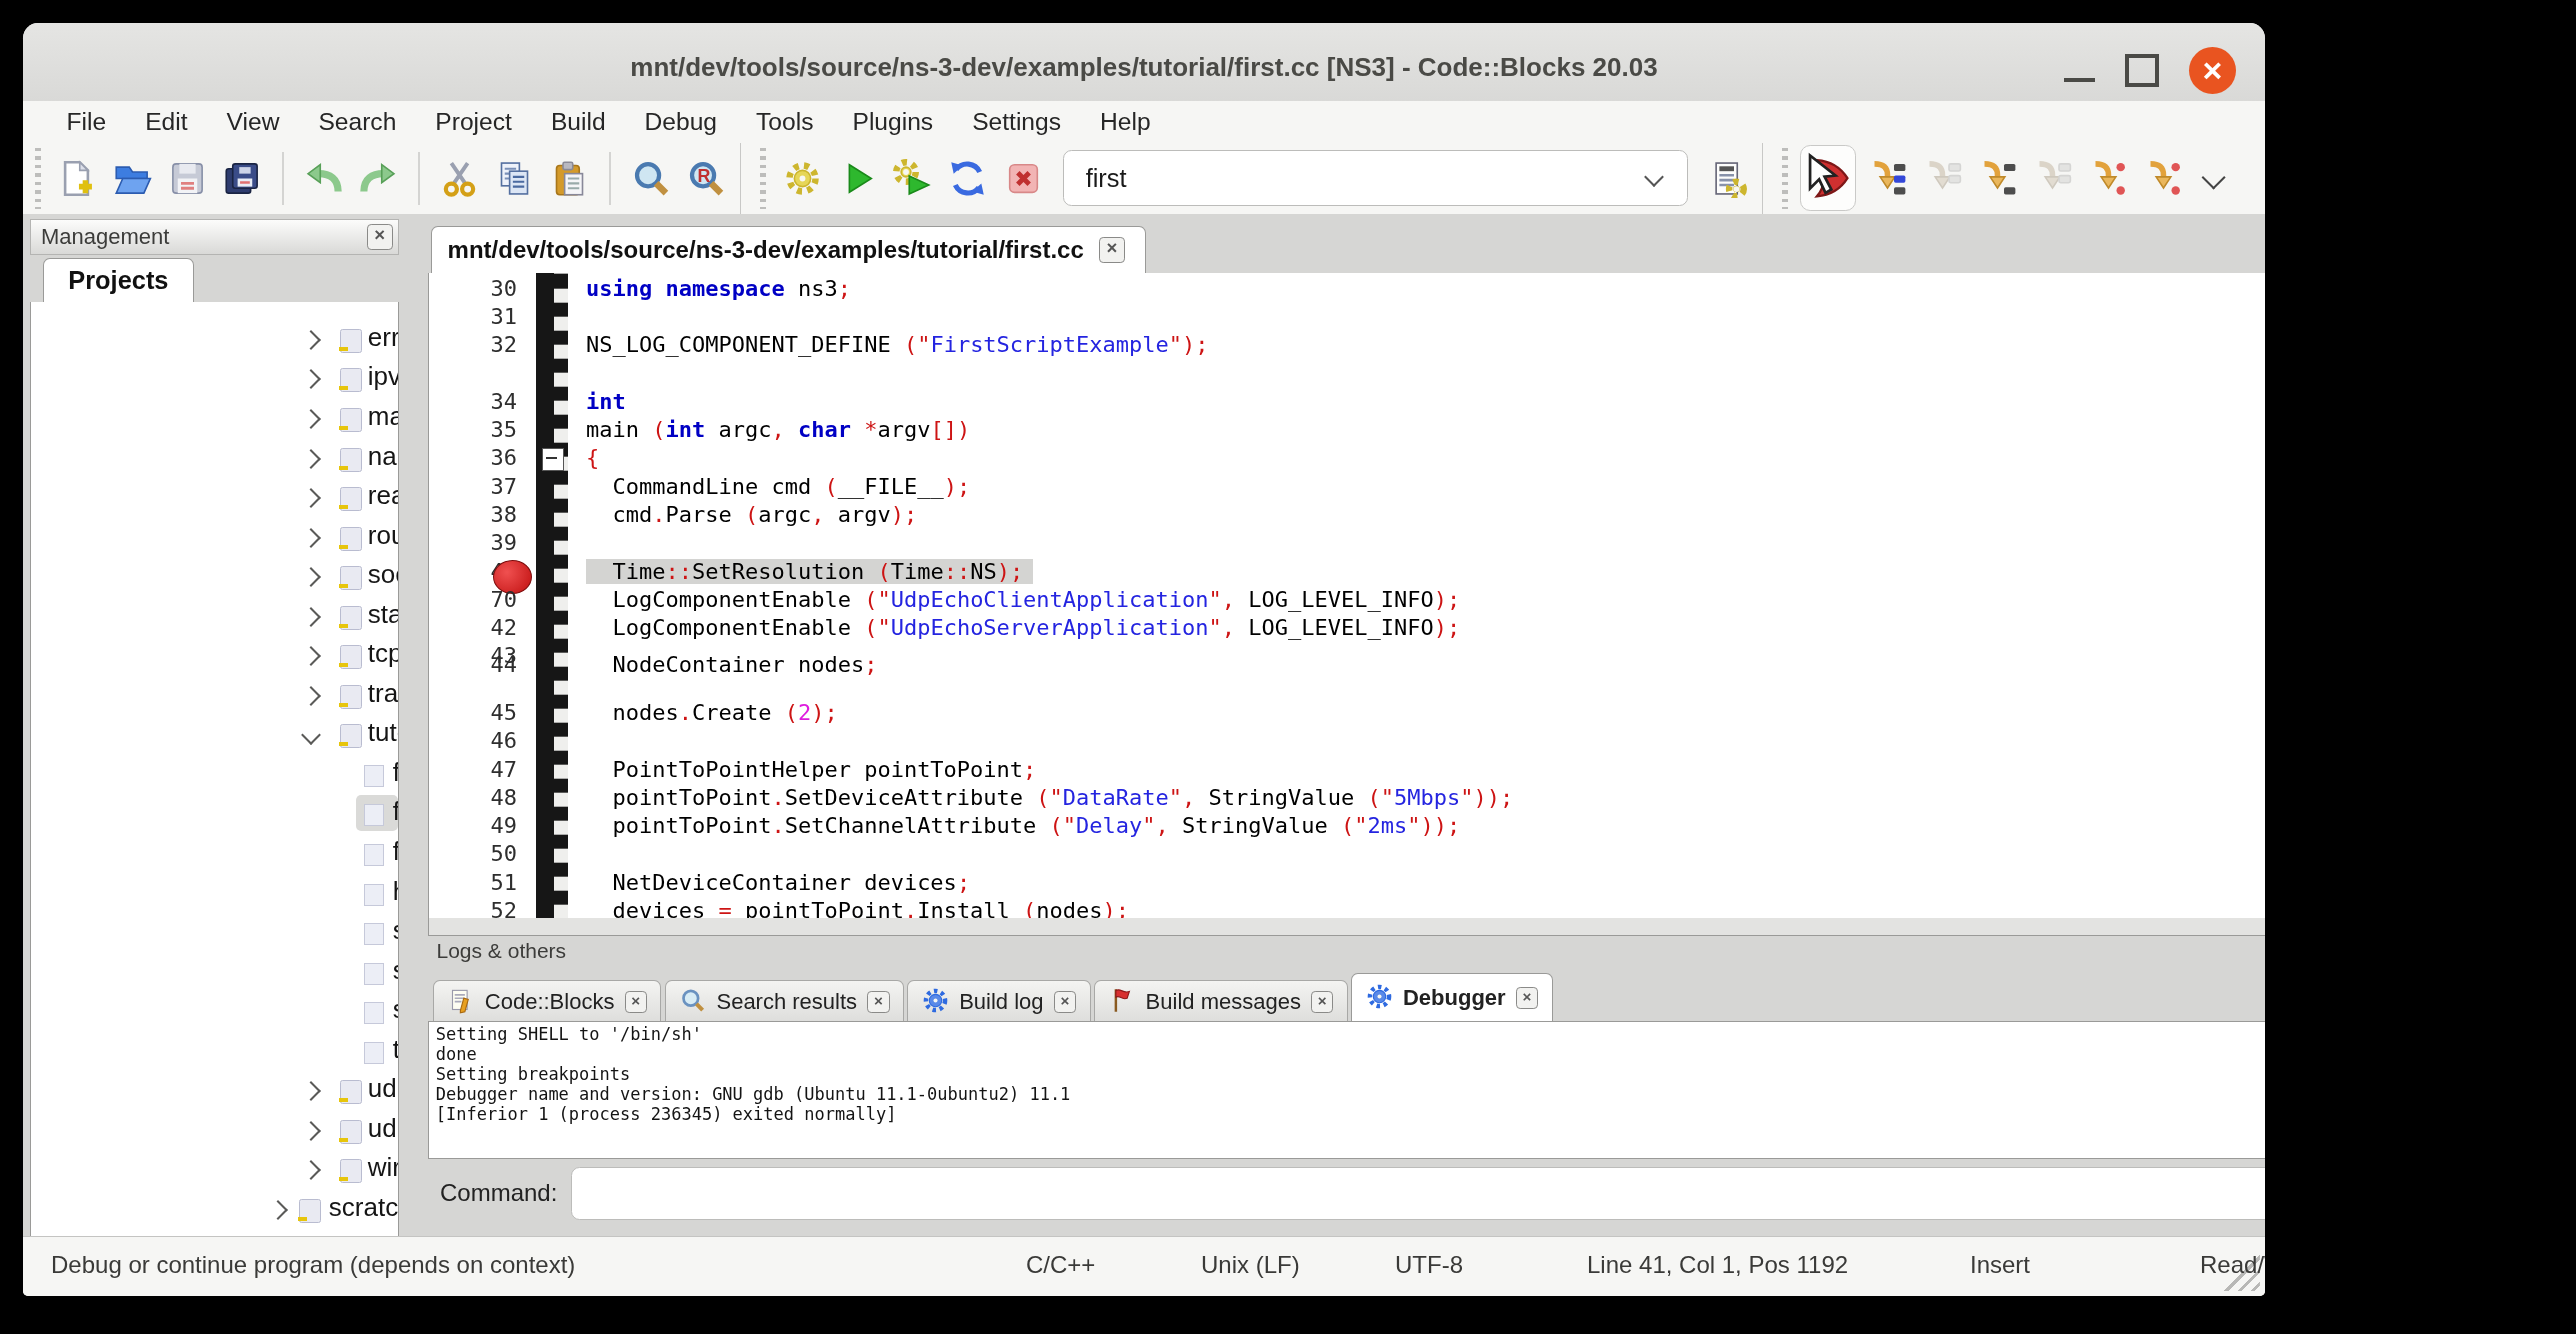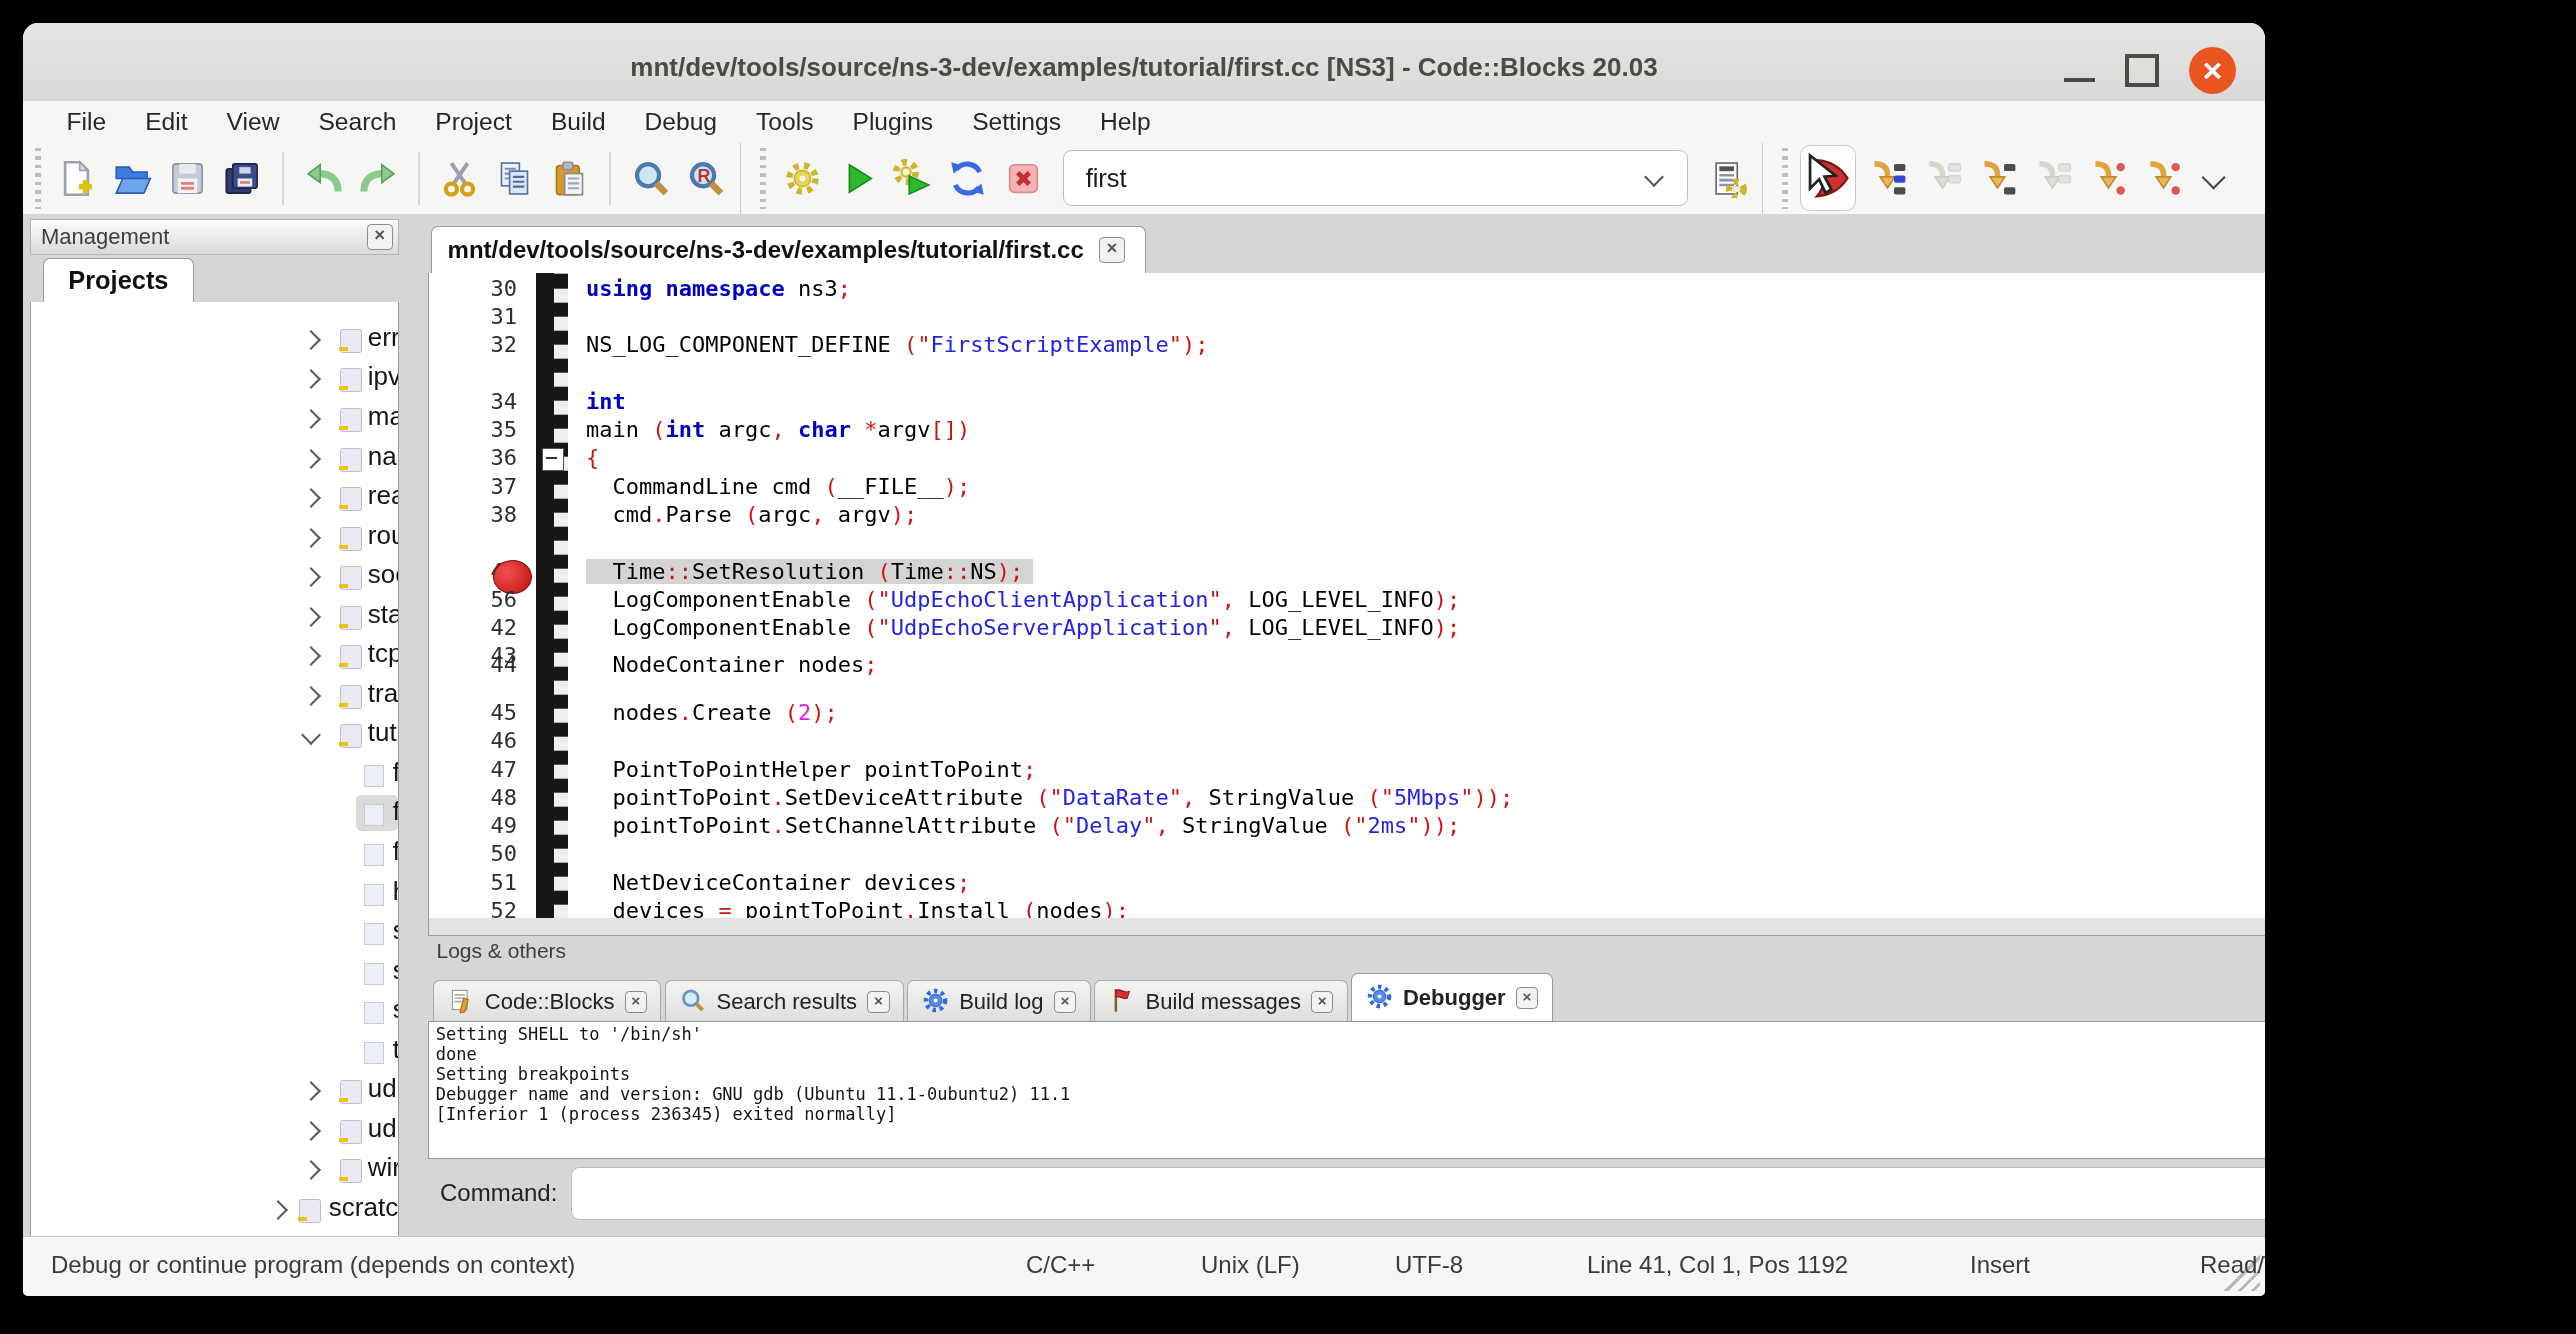--- a/index.html
+++ b/index.html
@@ -482,22 +482,23 @@
       <div class="ed-content" id="edcontent">
         <div class="margin-strip"></div>
       <div class="crow" style="top: 1.7px;"><span class="lnum">30</span><span class="codetext"><span class="tk">using</span><span class="tt"> </span><span class="tk">namespace</span><span class="tt"> ns3</span><span class="tp">;</span></span></div>
           <div class="crow" style="top: 30px;"><span class="lnum">31</span><span class="codetext"></span></div>
           <div class="crow" style="top: 58px;"><span class="lnum">32</span><span class="codetext"><span class="tt">NS_LOG_COMPONENT_DEFINE </span><span class="tp">(</span><span class="tq">"</span><span class="ts">FirstScriptExample</span><span class="tq">"</span><span class="tp">);</span></span></div>
           <div class="crow" style="top: 115px;"><span class="lnum">34</span><span class="codetext"><span class="tk">int</span></span></div>
           <div class="crow" style="top: 143px;"><span class="lnum">35</span><span class="codetext"><span class="tt">main </span><span class="tp">(</span><span class="tk">int</span><span class="tt"> argc</span><span class="tp">,</span><span class="tt"> </span><span class="tk">char</span><span class="tt"> </span><span class="tp">*</span><span class="tt">argv</span><span class="tp">[])</span></span></div>
           <div class="crow" style="top: 171px;"><span class="lnum">36</span><span class="foldbox"></span><span class="codetext"><span class="tp">{</span></span></div>
           <div class="crow" style="top: 200px;"><span class="lnum">37</span><span class="codetext"><span class="tt">  CommandLine cmd </span><span class="tp">(</span><span class="tt">__FILE__</span><span class="tp">);</span></span></div>
           <div class="crow" style="top: 228px;"><span class="lnum">38</span><span class="codetext"><span class="tt">  cmd</span><span class="tp">.</span><span class="tt">Parse </span><span class="tp">(</span><span class="tt">argc</span><span class="tp">,</span><span class="tt"> argv</span><span class="tp">);</span></span></div>
+          <div class="crow" style="top: 256px;"><span class="lnum">39</span><span class="codetext"></span></div>
           <div class="crow" style="top: 285px; padding-left: 47px;"><span class="lnum">40</span><span class="bp"></span><span class="codetext"><span class="hl"><span class="tt">  Time</span><span class="tp">::</span><span class="tt">SetResolution </span><span class="tp">(</span><span class="tt">Time</span><span class="tp">::</span><span class="tt">NS</span><span class="tp">);</span></span></span></div>
-          <div class="crow" style="top: 313px;"><span class="lnum">56</span><span class="codetext"><span class="tt">  LogComponentEnable </span><span class="tp">(</span><span class="tq">"</span><span class="ts">UdpEchoClientApplication</span><span class="tq">"</span><span class="tp">,</span><span class="tt"> LOG_LEVEL_INFO</span><span class="tp">);</span></span></div>
+          <div class="crow" style="top: 313px;"><span class="lnum">70</span><span class="codetext"><span class="tt">  LogComponentEnable </span><span class="tp">(</span><span class="tq">"</span><span class="ts">UdpEchoClientApplication</span><span class="tq">"</span><span class="tp">,</span><span class="tt"> LOG_LEVEL_INFO</span><span class="tp">);</span></span></div>
           <div class="crow" style="top: 341px;"><span class="lnum">42</span><span class="codetext"><span class="tt">  LogComponentEnable </span><span class="tp">(</span><span class="tq">"</span><span class="ts">UdpEchoServerApplication</span><span class="tq">"</span><span class="tp">,</span><span class="tt"> LOG_LEVEL_INFO</span><span class="tp">);</span></span></div>
           <div class="crow" style="top: 369px;"><span class="lnum">43</span><span class="codetext"></span></div>
           <div class="crow" style="top: 378px;"><span class="lnum">44</span><span class="codetext"><span class="tt">  NodeContainer nodes</span><span class="tp">;</span></span></div>
           <div class="crow" style="top: 426px;"><span class="lnum">45</span><span class="codetext"><span class="tt">  nodes</span><span class="tp">.</span><span class="tt">Create </span><span class="tp">(</span><span class="tn">2</span><span class="tp">);</span></span></div>
           <div class="crow" style="top: 454px;"><span class="lnum">46</span><span class="codetext"></span></div>
           <div class="crow" style="top: 483px;"><span class="lnum">47</span><span class="codetext"><span class="tt">  PointToPointHelper pointToPoint</span><span class="tp">;</span></span></div>
           <div class="crow" style="top: 511px;"><span class="lnum">48</span><span class="codetext"><span class="tt">  pointToPoint</span><span class="tp">.</span><span class="tt">SetDeviceAttribute </span><span class="tp">(</span><span class="tq">"</span><span class="ts">DataRate</span><span class="tq">"</span><span class="tp">,</span><span class="tt"> StringValue </span><span class="tp">(</span><span class="tq">"</span><span class="ts">5Mbps</span><span class="tq">"</span><span class="tp">));</span></span></div>
           <div class="crow" style="top: 539px;"><span class="lnum">49</span><span class="codetext"><span class="tt">  pointToPoint</span><span class="tp">.</span><span class="tt">SetChannelAttribute </span><span class="tp">(</span><span class="tq">"</span><span class="ts">Delay</span><span class="tq">"</span><span class="tp">,</span><span class="tt"> StringValue </span><span class="tp">(</span><span class="tq">"</span><span class="ts">2ms</span><span class="tq">"</span><span class="tp">));</span></span></div>
           <div class="crow" style="top: 567px;"><span class="lnum">50</span><span class="codetext"></span></div>
           <div class="crow" style="top: 596px;"><span class="lnum">51</span><span class="codetext"><span class="tt">  NetDeviceContainer devices</span><span class="tp">;</span></span></div>

